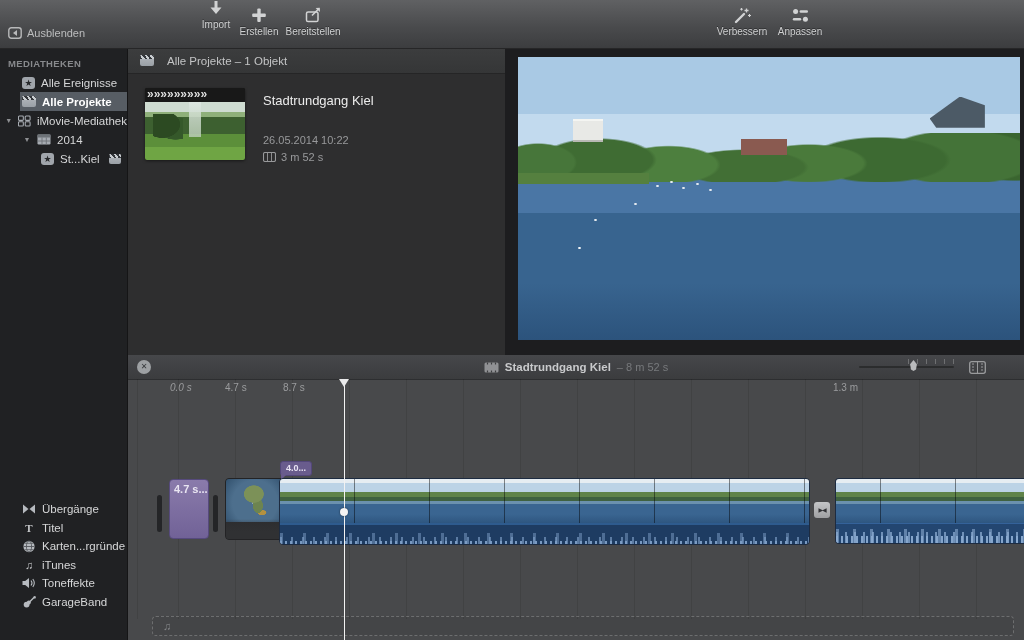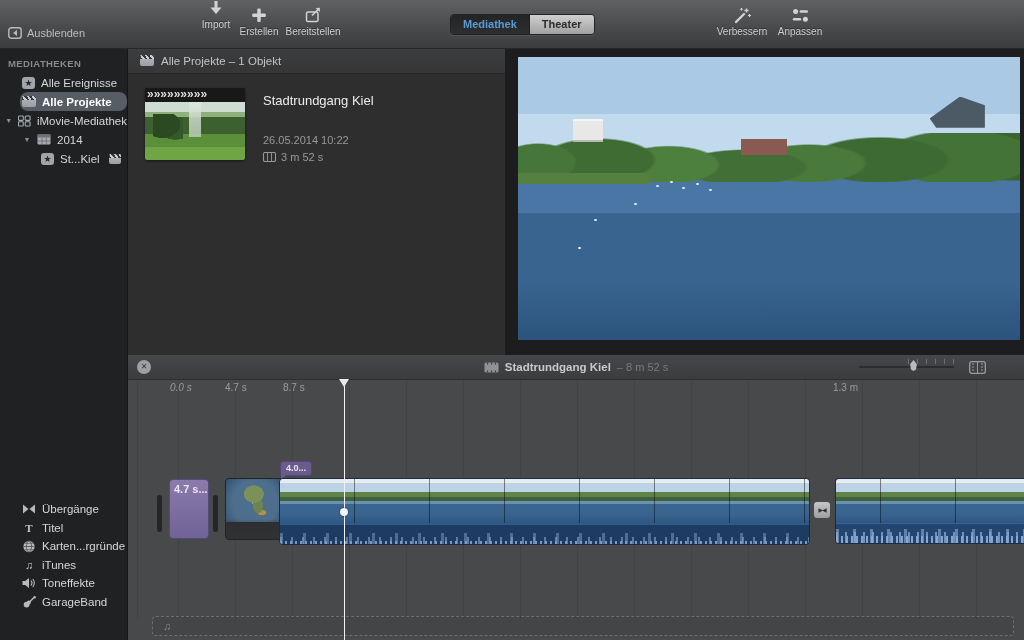--- a/index.html
+++ b/index.html
@@ -16,39 +16,39 @@
   .seg{position:absolute;left:450px;top:14px;height:19px;display:flex;border:1px solid #222;
        border-radius:4px;overflow:hidden;box-shadow:0 1px 0 rgba(255,255,255,.08);}
   .seg .s{padding:0 12px;font-size:11px;font-weight:bold;line-height:19px;}
   .seg .on{background:linear-gradient(#232425,#2d2e30);color:#5b9bd5;}
   .seg .off{background:linear-gradient(#cfcfcf,#a2a2a2);color:#2c2c2c;border-left:1px solid #1e1e1e;}
   
   .sidebar{position:absolute;left:0;top:48px;width:128px;height:592px;background:#202123;
            border-right:1px solid #151516;box-sizing:border-box;}
   .sb-head{font-size:9.5px;font-weight:bold;letter-spacing:.4px;color:#87898c;padding:10px 0 4px 8px;}
   .sb-item{position:relative;display:flex;align-items:center;height:19px;padding-left:22px;gap:6px;color:#d6d7d8;font-size:11.5px;}
-  .sb-item.sel{background:#575d64;margin-left:20px;padding-left:2px;border-radius:8px;color:#fff;font-weight:bold;}
+  .sb-item.sel{background:#575d64;margin-left:20px;padding-left:2px;border-radius:0;color:#fff;font-weight:bold;}
   .sb-item .tri{font-size:7px;color:#8d8f92;width:8px;text-align:center;}
   .iconbox{display:inline-block;width:13px;height:12px;background:#a0a5ab;border-radius:3px;
            color:#26282a;font-size:9px;line-height:12px;text-align:center;flex:0 0 13px;}
   .clapper{display:inline-block;width:14px;height:11px;border-radius:2px;overflow:hidden;flex:0 0 14px;
     background:linear-gradient(#b4b8bd,#9aa0a6);}
   .clapper:before{content:"";display:block;height:4px;
     background:repeating-linear-gradient(55deg,#33363a 0 2px,#c8ccd0 2px 4px);}
   .sb-label{white-space:nowrap;}
   .trail{margin-left:auto;margin-right:6px;}
   .content-sec{position:absolute;left:0;top:452px;width:128px;}
   .ci{height:18.5px;}
   .ci .glyph{color:#c6c8ca;font-size:11px;width:14px;text-align:center;flex:0 0 14px;}
   .ci svg{flex:0 0 14px;}
   .serifT{font-family:"Liberation Serif","DejaVu Serif",serif;font-weight:bold;font-size:13px;}
   
   .projects{position:absolute;left:128px;top:48px;width:377px;height:307px;background:#2e2e2f;}
   .proj-head{height:25px;background:linear-gradient(#3c3d3e,#353637);border-bottom:1px solid #252526;
-     display:flex;align-items:center;gap:7px;padding-left:12px;color:#c3c4c5;font-size:11.5px;}
+     display:flex;align-items:center;gap:13px;padding-left:12px;color:#c3c4c5;font-size:11.5px;}
   .proj-item{position:absolute;left:17px;top:40px;display:flex;gap:18px;}
   .thumb{width:100px;height:72px;border-radius:2px;overflow:hidden;background:#111;box-shadow:0 1px 3px rgba(0,0,0,.5);}
   .thumb .chev{height:14px;background:#181818;color:#ddd;font-weight:bold;font-size:12px;
      line-height:13px;letter-spacing:0px;overflow:hidden;white-space:nowrap;padding-left:2px;}
   .thumb .park{height:58px;position:relative;
      background:linear-gradient(#cfdcd2 0 18%,#8fb07a 18% 26%,#3d6030 26% 55%,#5c8f3a 55% 78%,#6fa544 78% 100%);}
   .thumb .park:before{content:"";position:absolute;left:44%;top:0;width:12%;height:60%;
      background:linear-gradient(#dfe8e3,#b9ccb4);opacity:.85;}
   .thumb .park:after{content:"";position:absolute;left:8%;top:20%;width:30%;height:45%;
      background:radial-gradient(ellipse at 30% 40%,#2c4a22 0 60%,transparent 62%),
@@ -185,24 +185,20 @@
 
     <div class="tb-btn" style="left:282px;top:7px;width:62px;">
       <svg width="19" height="17" viewBox="0 0 19 17">
         <rect x="2.5" y="5" width="11.5" height="9.5" rx="1.6" fill="none" stroke="#d2d3d4" stroke-width="1.5"></rect>
         <path d="M8 8.5 L14.5 2" stroke="#d2d3d4" stroke-width="1.6" fill="none"></path>
         <polygon points="15.8,0.8 16,5 11.6,1" fill="#d2d3d4"></polygon>
       </svg>
       <span class="lbl">Bereitstellen</span>
     </div>
 
-    <div class="seg">
-      <div class="s on">Mediathek</div>
-      <div class="s off">Theater</div>
-    </div>
 
     <div class="tb-btn" style="left:712px;top:7px;width:60px;">
       <svg width="20" height="17" viewBox="0 0 20 17">
         <path d="M4 15 L12 7" stroke="#d2d3d4" stroke-width="2.4" stroke-linecap="round"></path>
         <path d="M14.5 1.5 v4 M12.5 3.5 h4" stroke="#d2d3d4" stroke-width="1.3"></path>
         <path d="M17.5 7 v3 M16 8.5 h3" stroke="#d2d3d4" stroke-width="1.1"></path>
         <path d="M9.5 1 v2.6 M8.2 2.3 h2.6" stroke="#d2d3d4" stroke-width="1.1"></path>
       </svg>
       <span class="lbl">Verbessern</span>
     </div>

